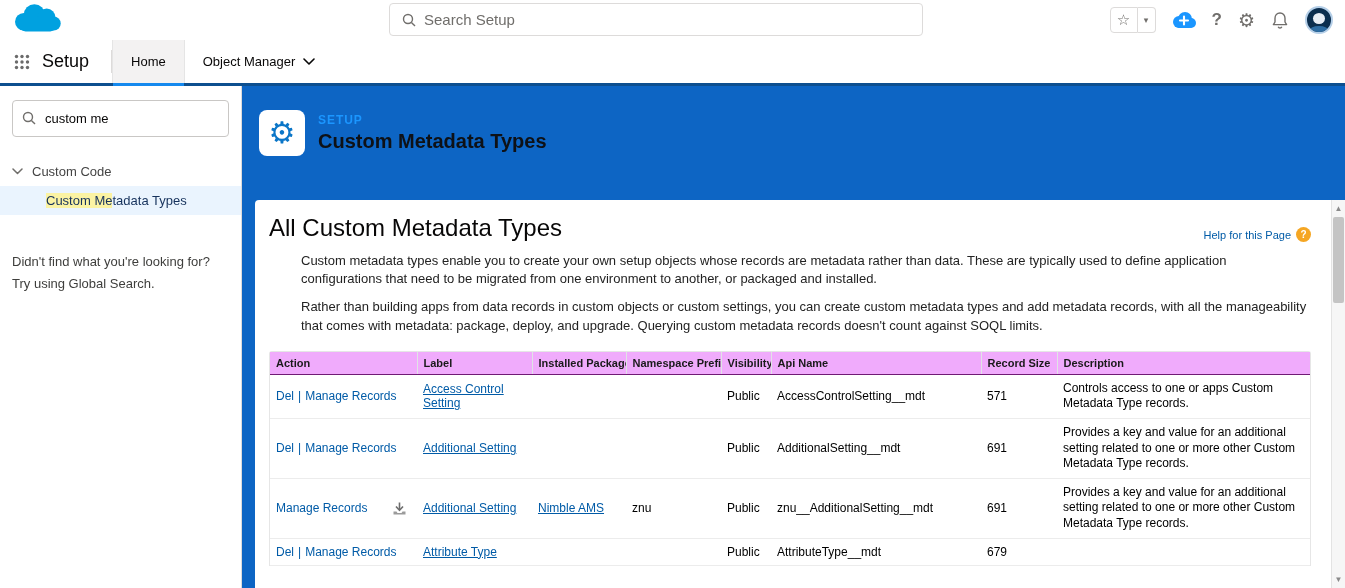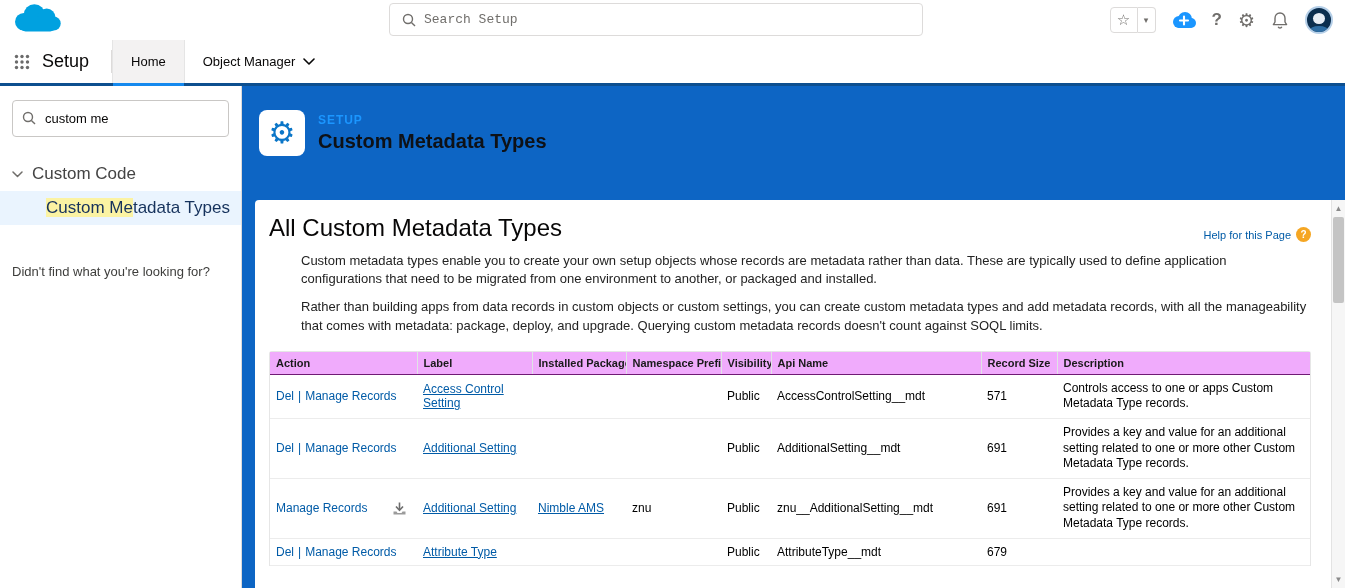--- a/index.html
+++ b/index.html
@@ -6,21 +6,21 @@
   html,body { width:1345px; height:588px; overflow:hidden; }
   body { font-family:"Liberation Sans","DejaVu Sans",sans-serif; background:#fff; color:#080707; }
   .app { position:relative; width:1345px; height:588px; display:flex; flex-direction:column; overflow:hidden; }
 
   
   .gheader { position:relative; height:40px; background:#fff; display:flex; align-items:center; flex:0 0 auto; }
   .sf-logo { margin-left:8px; width:58px; height:38px; }
   .setup-search { position:absolute; left:389px; top:3px; width:534px; height:33px;
      border:1px solid #dddbda; border-radius:4px; background:#fff; display:flex; align-items:center; }
   .setup-search .mag { margin:0 8px 0 12px; flex:0 0 auto; }
-  .setup-search input { border:none; outline:none; flex:1; font-size:13px; color:#080707; font-family:Liberation Mono, monospace; background:transparent; }
+  .setup-search input { border:none; outline:none; flex:1; font-size:15px; color:#080707; font-family:Liberation Sans, sans-serif; background:transparent; }
   .setup-search input::placeholder { color:#706e6b; }
   .hdr-right { margin-left:auto; display:flex; align-items:center; gap:16px; padding-right:12px; }
   .fav-group { display:flex; }
   .fav-btn, .fav-caret { border:1px solid #dddbda; background:#fff; height:26px; display:flex; align-items:center; justify-content:center; color:#706e6b; cursor:pointer; }
   .fav-btn { width:28px; border-radius:4px 0 0 4px; font-size:15px; }
   .fav-caret { width:18px; border-left:none; border-radius:0 4px 4px 0; font-size:9px; }
   .hicon { display:flex; align-items:center; justify-content:center; color:#706e6b; cursor:pointer; }
   .q-mark { font-size:17px; font-weight:bold; color:#706e6b; }
   .gear-glyph { font-size:19px; color:#706e6b; }
   .avatar { width:28px; height:28px; border-radius:50%; overflow:hidden; border:2px solid #b5cfe8; background:#0b2e4e; position:relative; cursor:pointer; }
@@ -36,21 +36,21 @@
   .tab.active { background:#f3f2f2; border-left:1px solid #e5e5e5; border-right:1px solid #e5e5e5; }
   .tab.active::after { content:""; position:absolute; left:0; right:0; bottom:-3px; height:3px; background:#1589ee; }
   .tab .chev { margin-left:8px; }
 
   
   .main { flex:1; display:flex; min-height:0; }
   .sidebar { width:242px; flex:0 0 auto; background:#fff; border-right:1px solid #dddbda; padding-top:14px; }
   .side-search { position:relative; margin:0 12px; }
   .side-search input { width:100%; height:37px; border:1px solid #c9c7c5; border-radius:4px; padding:0 8px 0 32px; font-size:13px; color:#080707; font-family:inherit; outline:none; }
   .side-search .mag { position:absolute; left:10px; top:11px; }
-  .tree { margin-top:20px; font-size:17px; }
+  .tree { margin-top:20px; font-size:13px; }
   .tree-section { display:flex; align-items:center; gap:9px; padding:7px 12px; color:#444; cursor:pointer; }
   .tree-item { padding:7px 6px 7px 46px; background:#eaf4fe; color:#16325c; cursor:pointer; }
   .tree-item .hl { background:#fbf3a3; }
   .notfound { margin:36px 12px 0; font-size:13px; color:#3e3e3c; line-height:1.7; }
 
   .content { flex:1; position:relative; overflow:hidden;
      background:
        radial-gradient(circle at 6% 120%, rgba(255,255,255,0.10) 0 70px, transparent 71px),
        radial-gradient(circle at 32% -50%, rgba(255,255,255,0.08) 0 110px, transparent 111px),
        radial-gradient(circle at 88% 135%, rgba(255,255,255,0.09) 0 80px, transparent 81px),
@@ -194,20 +194,21 @@
             <path d="M1 1l4.5 4.5L10 1" fill="none" stroke="#706e6b" stroke-width="1.5" stroke-linecap="round" stroke-linejoin="round"></path>
           </svg>
           <span>Custom Code</span>
         </div>
         <div class="tree-item">
           <span class="hl">Custom Me</span><span>tadata Types</span>
         </div>
       </div>
       <div class="notfound">
         <div>Didn't find what you're looking for?</div>
+        <div>Try using Global Search.</div>
       </div>
     </div>
 
     <div class="content">
       <div class="page-header">
         <div class="ph-tile">
           <span class="gear-big">⚙</span>
         </div>
         <div>
           <div class="ph-eyebrow">SETUP</div>

